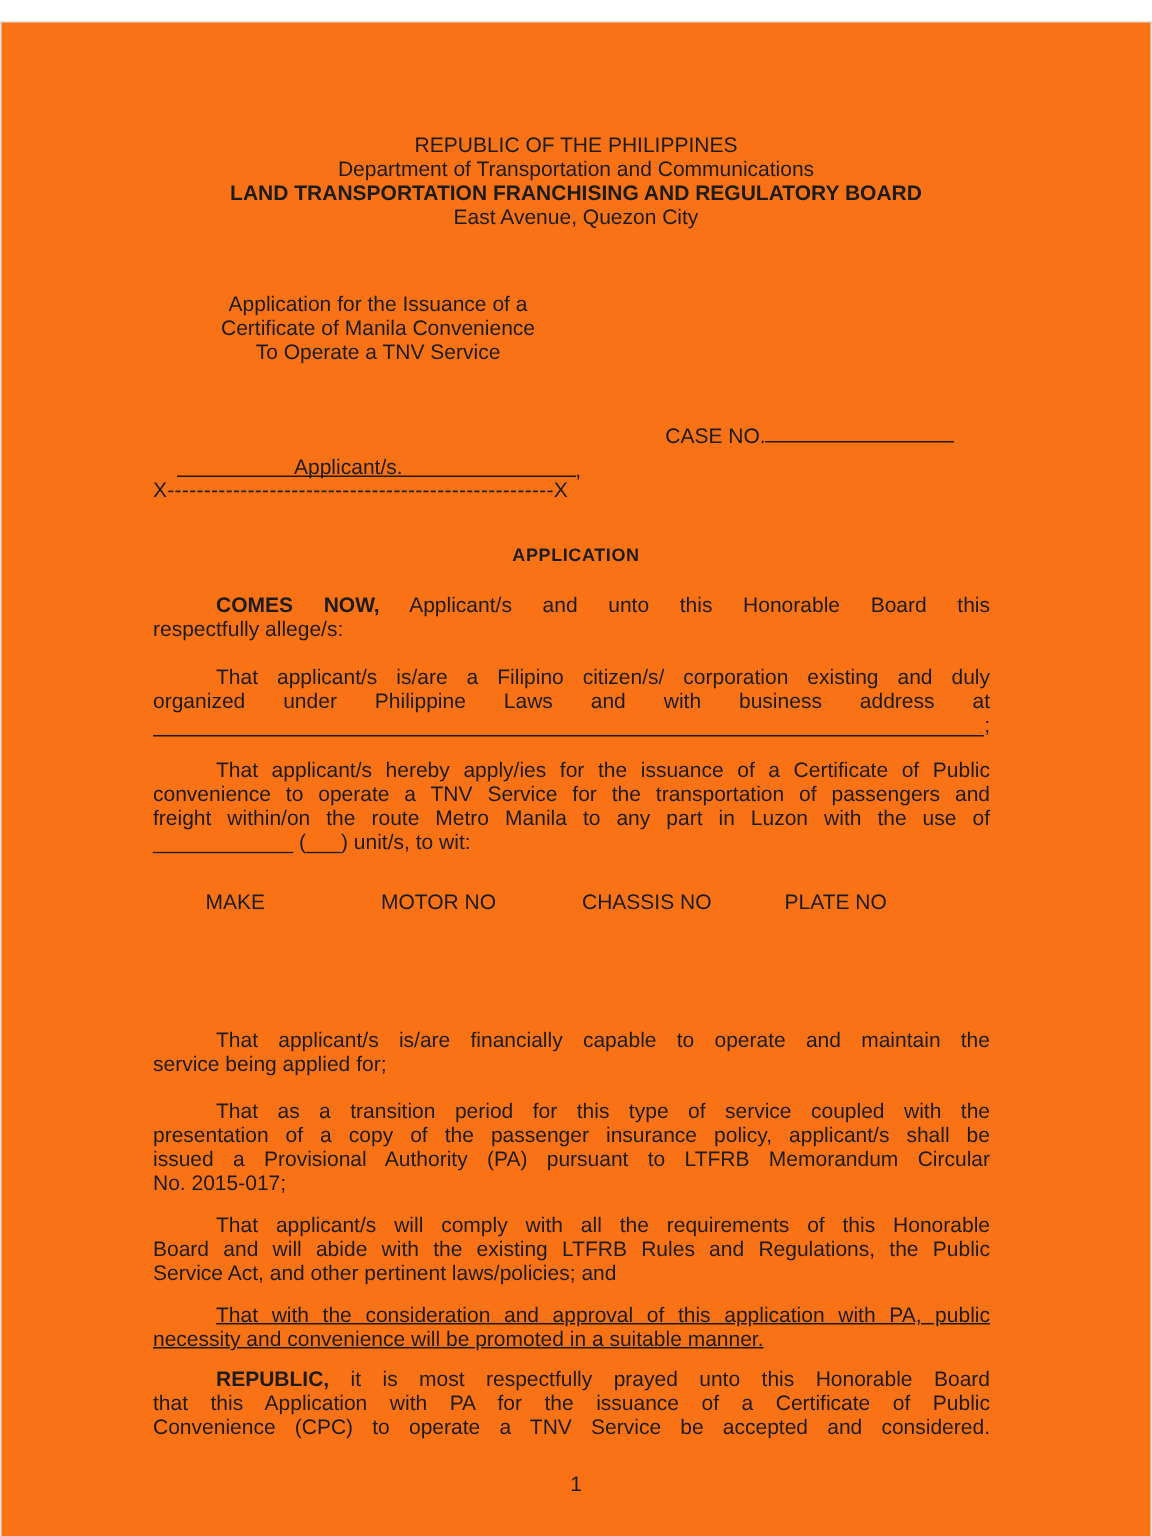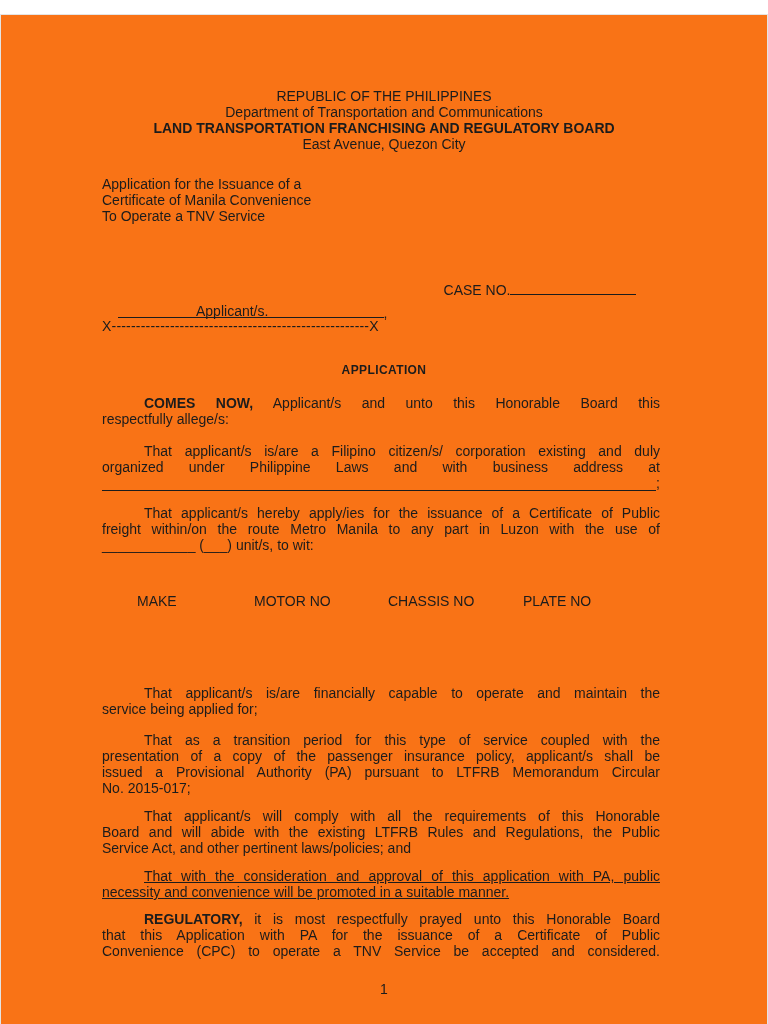--- a/index.html
+++ b/index.html
@@ -28,21 +28,21 @@
 
 <div class="page">
 
   <div class="abs hdr" style="top:74px;">
     <div class="ln">REPUBLIC OF THE PHILIPPINES</div>
     <div class="ln">Department of Transportation and Communications</div>
     <div class="ln b">LAND TRANSPORTATION FRANCHISING AND REGULATORY BOARD</div>
     <div class="ln">East Avenue, Quezon City</div>
   </div>
 
-  <div class="abs" style="top:162px;left:102px;width:300px;">
+  <div class="abs" style="top:180px;left:102px;width:300px;text-align:center;">
     <div class="ln">Application for the Issuance of a</div>
     <div class="ln">Certificate of Manila Convenience</div>
     <div class="ln">To Operate a TNV Service</div>
   </div>
 
   <div class="abs ln" style="top:252px;left:428px;">
     <span>CASE NO.</span><span class="uline" style="width:126px;"></span>
   </div>
 
   <div class="abs ln" style="top:275px;left:102px;">
@@ -62,20 +62,21 @@
     <div class="ln j ind">That applicant/s is/are a Filipino citizen/s/ corporation existing and duly</div>
     <div class="ln j">organized under Philippine Laws and with business address at</div>
     <div class="fillrow">
         <span class="fill"></span>
         <span>;</span>
       </div>
   </div>
 
   <div class="abs p" style="top:491px;">
     <div class="ln j ind">That applicant/s hereby apply/ies for the issuance of a Certificate of Public</div>
+    <div class="ln j">convenience to operate a TNV Service for the transportation of passengers and</div>
     <div class="ln j">freight within/on the route Metro Manila to any part in Luzon with the use of</div>
     <div class="ln">____________ (___) unit/s, to wit:</div>
   </div>
 
   <div class="abs p tblrow" style="top:579px;">
     <span style="left:35px;">MAKE</span>
     <span style="left:152px;">MOTOR NO</span>
     <span style="left:286px;">CHASSIS NO</span>
     <span style="left:421px;">PLATE NO</span>
   </div>
@@ -97,20 +98,20 @@
     <div class="ln j">Board and will abide with the existing LTFRB Rules and Regulations, the Public</div>
     <div class="ln">Service Act, and other pertinent laws/policies; and</div>
   </div>
 
   <div class="abs p" style="top:854px;text-decoration:underline;">
     <div class="ln j ind">That with the consideration and approval of this application with PA, public</div>
     <div class="ln">necessity and convenience will be promoted in a suitable manner.</div>
   </div>
 
   <div class="abs p" style="top:897px;">
-    <div class="ln j ind"><span class="b">REGULATORY,</span><span> it is most respectfully prayed unto this Honorable Board</span></div>
+    <div class="ln j ind"><span class="b">REPUBLIC,</span><span> it is most respectfully prayed unto this Honorable Board</span></div>
     <div class="ln j">that this Application with PA for the issuance of a Certificate of Public</div>
     <div class="ln j">Convenience (CPC) to operate a TNV Service be accepted and considered.</div>
   </div>
 
   <div class="abs pagenum ln" style="top:967px;">1</div>
 
 </div>
 
 </body></html>

